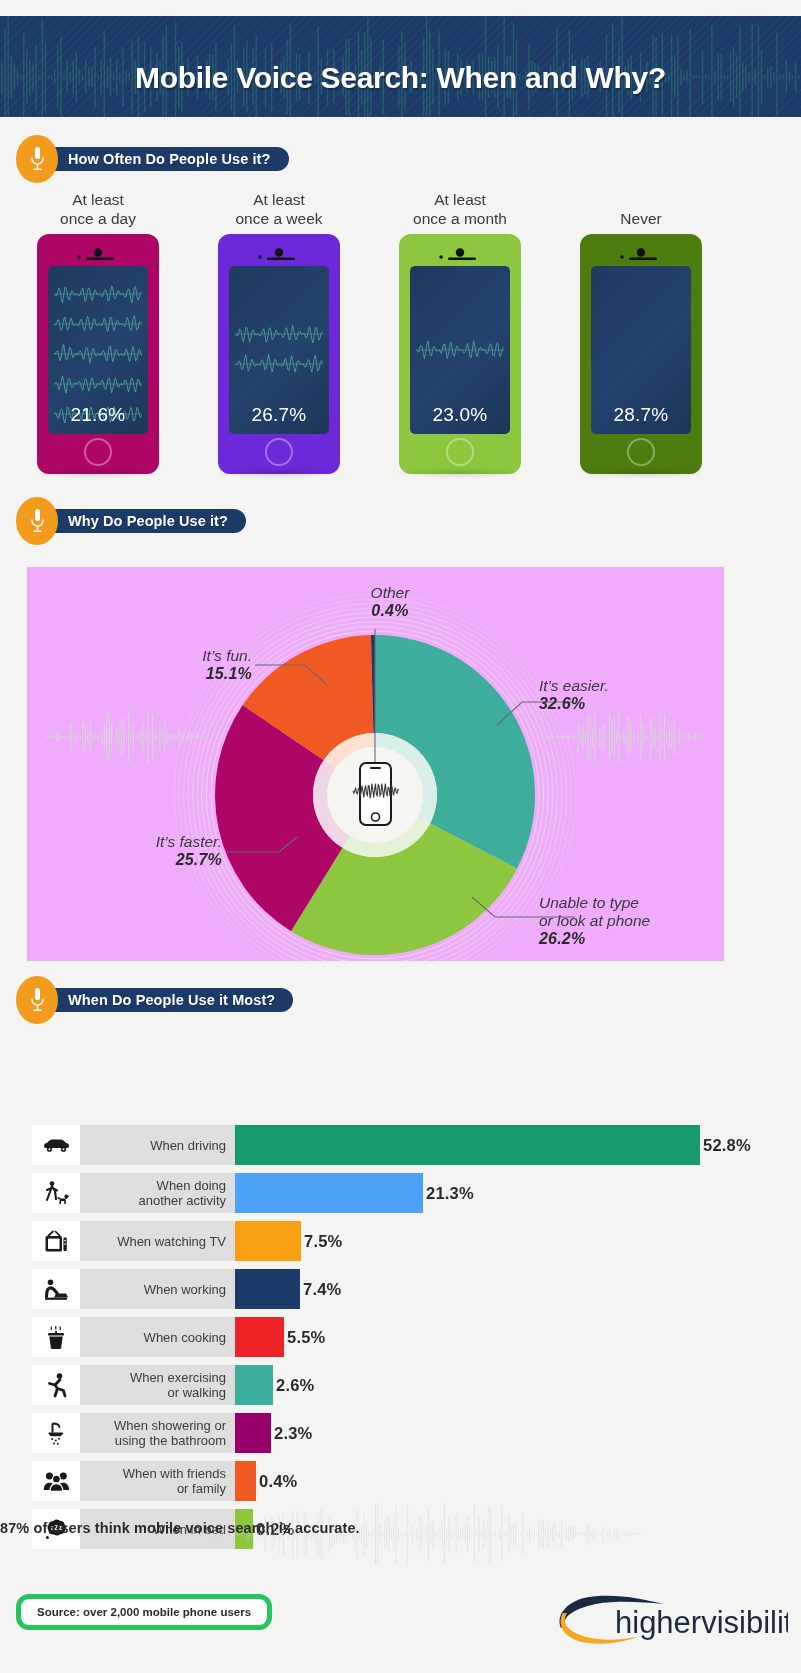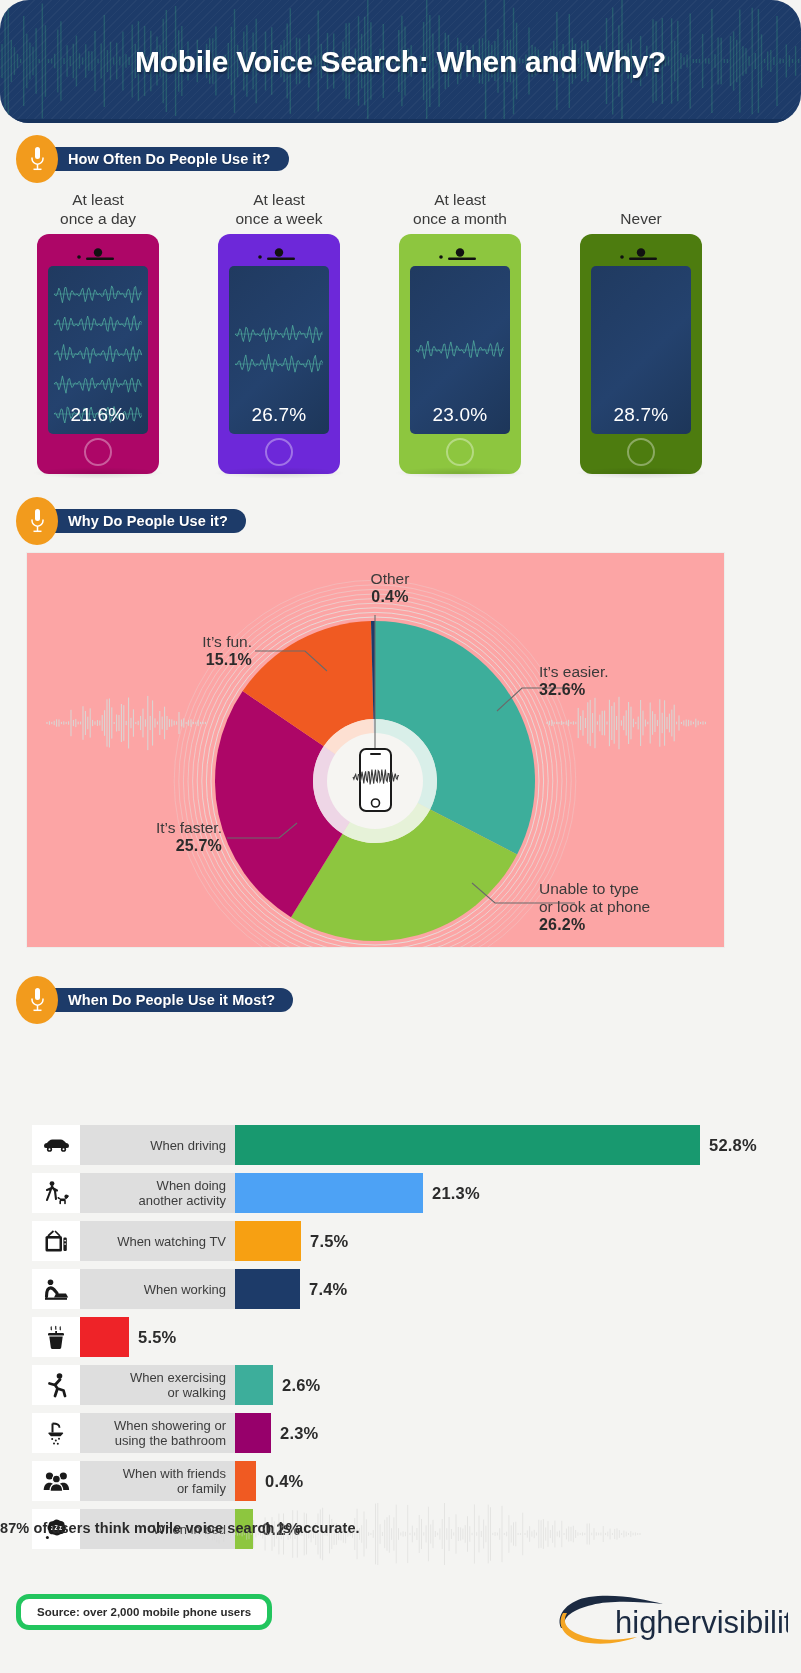--- a/index.html
+++ b/index.html
@@ -4,22 +4,22 @@
 <style>
   html,body{margin:0;padding:0;}
   body{
     width:801px;height:1673px;position:relative;overflow:hidden;
     background:#f4f4f2;
     font-family:"Liberation Sans","DejaVu Sans",sans-serif;
     -webkit-font-smoothing:antialiased;
   }
   
   .header{
-    position:absolute;left:0;top:0;width:801px;height:123px;
-    background:#1d3b69;overflow:hidden;border-radius:29px;
+    position:absolute;left:0;top:16px;width:801px;height:101px;
+    background:#1d3b69;overflow:hidden;
   }
   .header-stripes{
     position:absolute;inset:0;
     background-image:repeating-linear-gradient(135deg,
        rgba(255,255,255,.035) 0px, rgba(255,255,255,.035) 1px,
        rgba(0,0,0,0) 1px, rgba(0,0,0,0) 6px);
   }
   .header-wave{position:absolute;left:0;top:0;width:801px;height:123px;opacity:.65;}
   .header-title{
     position:absolute;left:0;top:0;width:801px;height:123px;
@@ -72,42 +72,42 @@
     width:24px;height:24px;border-radius:50%;border:2px solid rgba(255,255,255,.35);
   }
   .phone-shadow{
     position:absolute;left:50%;bottom:-5px;transform:translateX(-50%);
     width:132px;height:12px;border-radius:50%;
     background:radial-gradient(ellipse at center,rgba(0,0,0,.12) 0%,rgba(0,0,0,0) 70%);
   }
 
   
   .pie-panel{
-    position:absolute;left:27px;top:553px;width:697px;height:394px;
-    background:#fca5a5;box-shadow:0 0 0 1px #ededeb;
+    position:absolute;left:27px;top:567px;width:697px;height:394px;
+    background:#f0abfc;box-shadow:0 0 0 1px #ededeb;font-style:italic;
   }
   .pie-stage{position:absolute;left:0;top:0;width:697px;height:394px;}
   .pie-label{position:absolute;font-size:15.5px;color:#3a3a3a;line-height:18px;}
   .pie-label b{display:block;font-size:16px;color:#2b2b2b;font-weight:bold;letter-spacing:.2px;}
 
   
   .bars{position:absolute;left:0;top:1125px;width:801px;}
   .bar-row{position:absolute;left:32px;height:40px;display:flex;align-items:stretch;}
   .bar-icon{
     width:48px;background:#ffffff;display:flex;align-items:center;justify-content:center;
     flex:0 0 auto;
   }
   .bar-name{
     width:155px;background:#dedede;display:flex;align-items:center;justify-content:flex-end;
     padding-right:9px;box-sizing:border-box;flex:0 0 auto;
     font-size:13px;color:#3c3c3c;line-height:15px;text-align:right;
   }
   .bar-fill{height:40px;flex:0 0 auto;}
   .bar-val{
-    display:flex;align-items:center;padding-left:9px;
+    display:flex;align-items:center;padding-left:3px;
     font-size:16.5px;font-weight:bold;color:#2b2b2b;letter-spacing:.2px;
   }
 
   
   .accuracy-wrap{position:absolute;left:0;top:1494px;width:801px;height:80px;}
   .accuracy-wave{position:absolute;left:0;top:0;width:801px;height:80px;opacity:.5;}
   .accuracy-text{
     position:absolute;left:0;top:26px;width:654px;
     font-size:14.5px;font-weight:bold;color:#2b2b2b;letter-spacing:.1px;
   }
@@ -816,20 +816,23 @@
 
   <div class="bar-row" style="top:192px;">
     <div class="bar-icon">
       <svg width="22" height="25" viewBox="0 0 22 25">
         <path d="M6.5 1.5c-1 1.4.4 2.2-.4 3.6M11 1c-1 1.4.4 2.2-.4 3.6M15.5 1.5c-1 1.4.4 2.2-.4 3.6" stroke="#1a1a1a" stroke-width="1.2" fill="none"></path>
         <rect x="3" y="8" width="16" height="2.6" rx="1.2" fill="#1a1a1a"></rect>
         <rect x="10.2" y="6" width="1.8" height="2.2" fill="#1a1a1a"></rect>
         <path d="M4.3 11.4h13.4l-1.5 11.2c-.1.9-.8 1.5-1.7 1.5H7.5c-.9 0-1.6-.6-1.7-1.5z" fill="#1a1a1a"></path>
       </svg>
     </div>
+    <div class="bar-name">
+      <div><span>When cooking</span></div>
+    </div>
     <div class="bar-fill" style="width:49px;background:#ee2328;"></div>
     <div class="bar-val">5.5%</div>
   </div>
 
   <div class="bar-row" style="top:240px;">
     <div class="bar-icon">
       <svg width="23" height="26" viewBox="0 0 23 26">
         <circle cx="14.5" cy="4" r="2.8" fill="#1a1a1a"></circle>
         <path d="M15 7.5 L10 13 L12.5 16.5 L10 24 M10 13 L4.5 11.5 M12.5 16.5 L18.5 18.5 L20 24" stroke="#1a1a1a" stroke-width="2.8" fill="none" stroke-linecap="round" stroke-linejoin="round"></path>
       </svg>

